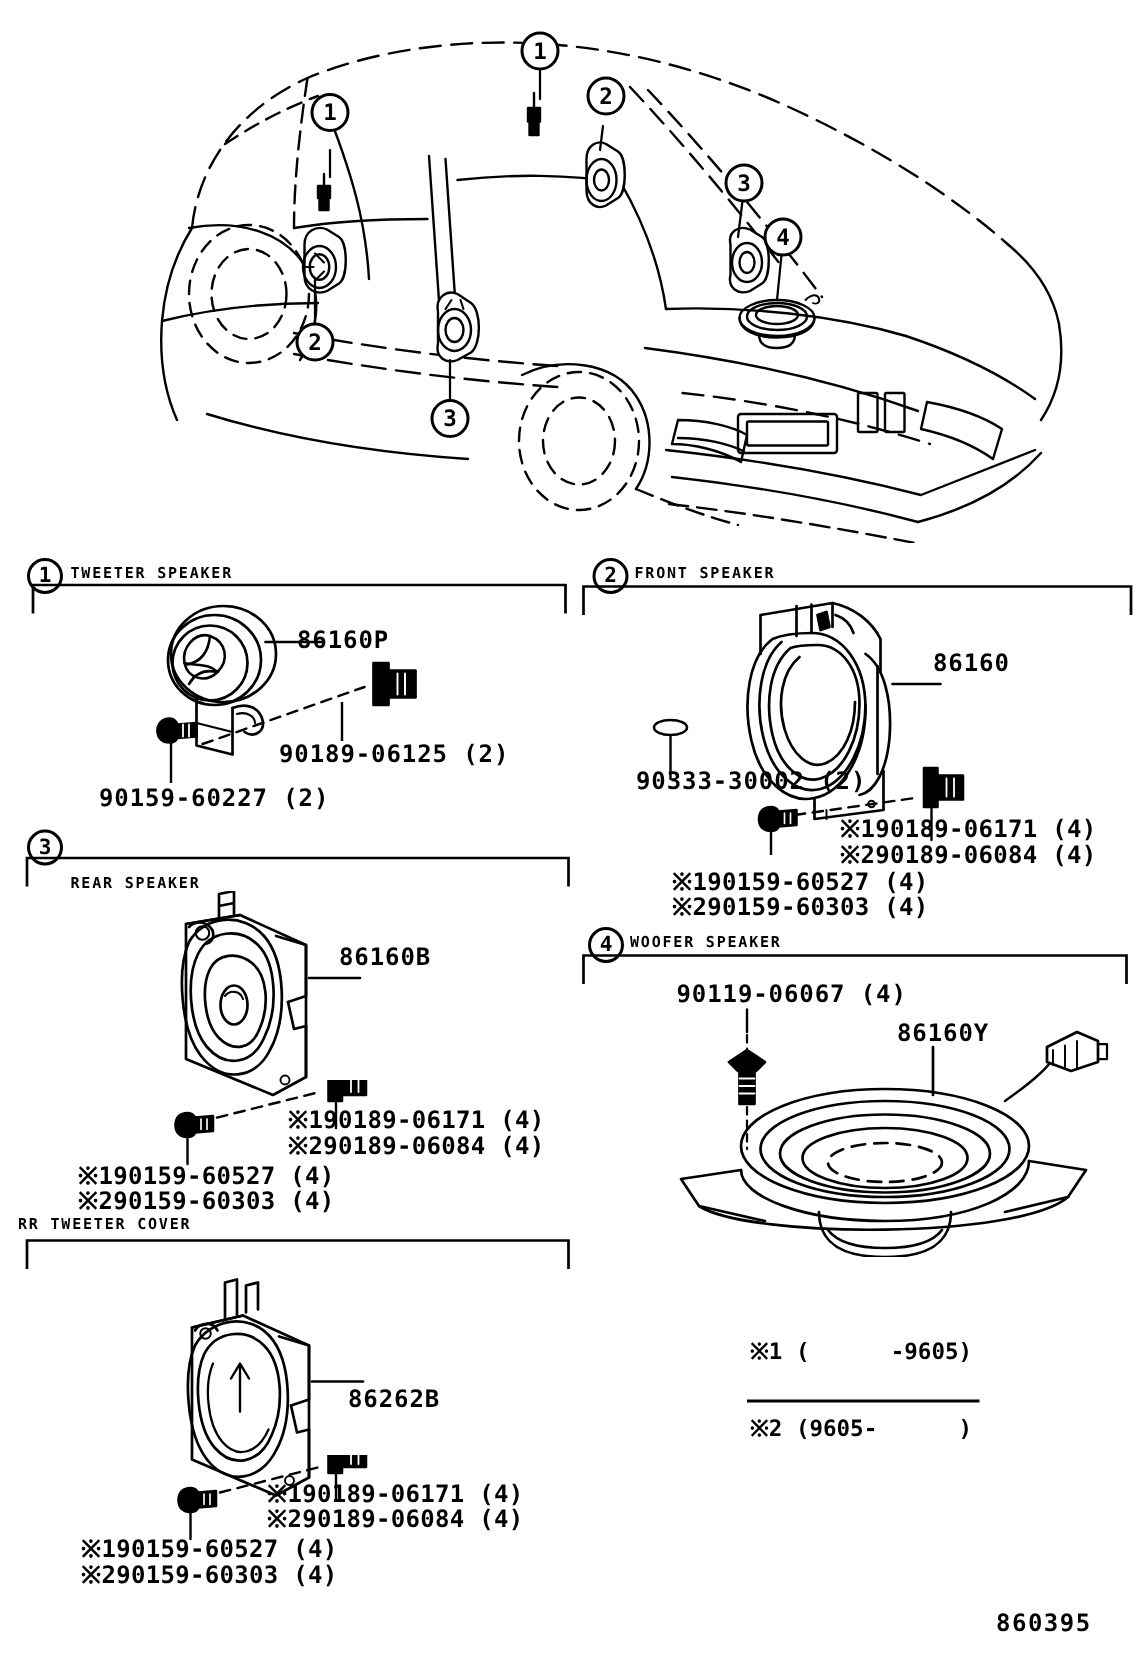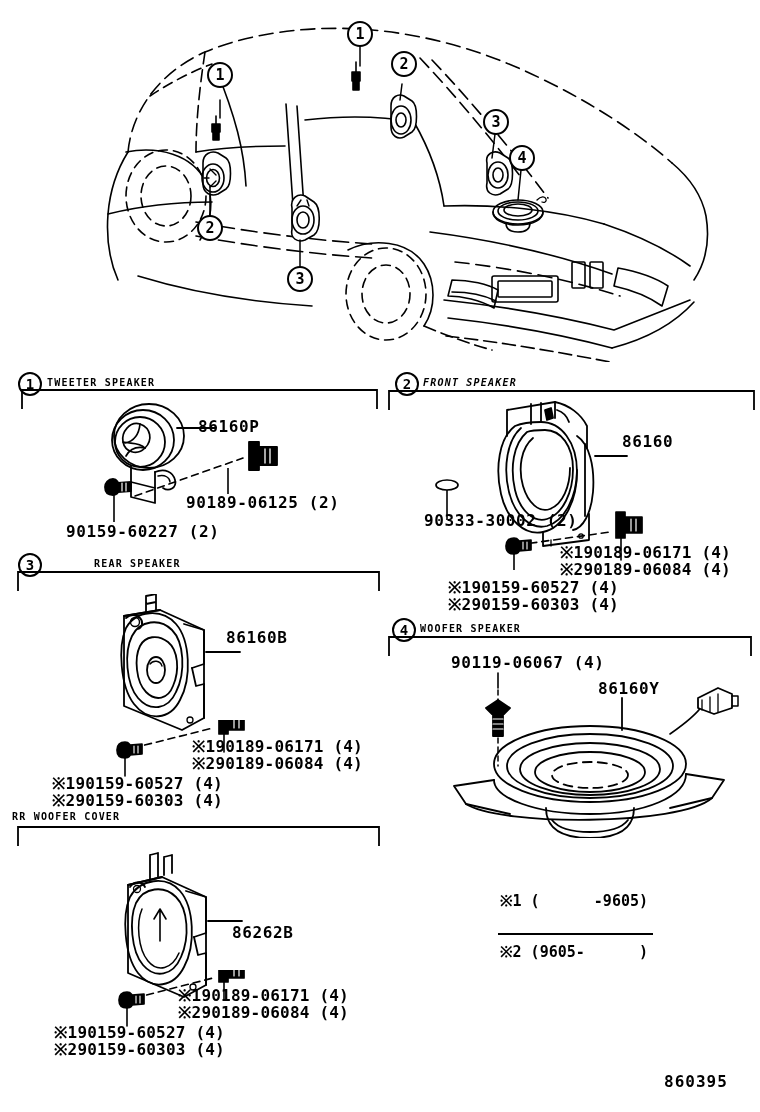--- a/index.html
+++ b/index.html
@@ -231,21 +231,21 @@
   <div class="partno" style="left:186px;top:495px;">90189-06125 (2)</div>
   <div class="partno" style="left:66px;top:524px;">90159-60227 (2)</div>
   <svg class="abs" style="left:108px;top:482px;" width="14" height="44">
     <path d="M6,0 L6,40" stroke="#000" stroke-width="1.6" fill="none"></path>
   </svg>
   <svg class="abs" style="left:222px;top:468px;" width="14" height="30">
     <path d="M6,0 L6,26" stroke="#000" stroke-width="1.6" fill="none"></path>
   </svg>
 
   <div class="bub sm" style="left:395px;top:372px;">2</div>
-  <div class="sect-title" style="left:423px;top:378px;font-style:italic;">FRONT SPEAKER</div>
+  <div class="sect-title" style="left:423px;top:378px;">FRONT SPEAKER</div>
   <svg class="abs" style="left:385px;top:388px;" width="375" height="40">
     <path d="M4,22 L4,3 L369,3 L369,22" fill="none" stroke="#000" stroke-width="1.8"></path>
   </svg>
 
   <svg class="abs" style="left:485px;top:396px;" width="170" height="160">
     <g fill="none" stroke="#000" stroke-width="1.8" stroke-linecap="round" stroke-linejoin="round">
 
       <path d="M30,30 C14,42 10,72 16,98 C22,124 40,140 58,136
                C78,132 92,106 92,76 C92,46 76,26 56,26 C46,26 37,27 30,30 Z"></path>
       <path d="M36,32 C22,44 18,72 24,96 C30,120 46,134 62,130
@@ -304,21 +304,21 @@
       <path d="M121,38 L121,60" stroke-width="1.6"></path>
     </g>
   </svg>
 
   <div class="partno small" style="left:560px;top:545px;">※190189-06171 (4)</div>
   <div class="partno small" style="left:560px;top:562px;">※290189-06084 (4)</div>
   <div class="partno small" style="left:448px;top:580px;">※190159-60527 (4)</div>
   <div class="partno small" style="left:448px;top:597px;">※290159-60303 (4)</div>
 
   <div class="bub sm" style="left:18px;top:553px;">3</div>
-  <div class="sect-title" style="left:47px;top:559px;margin-left:47px;">REAR SPEAKER</div>
+  <div class="sect-title" style="left:47px;top:585px;">REAR SPEAKER</div>
   <svg class="abs" style="left:0;top:569px;" width="390" height="40">
     <path d="M18,22 L18,3 L379,3 L379,22" fill="none" stroke="#000" stroke-width="1.8"></path>
   </svg>
 
   <svg class="abs" style="left:100px;top:594px;" width="190" height="160">
     <g fill="none" stroke="#000" stroke-width="1.8" stroke-linecap="round" stroke-linejoin="round">
 
       <path d="M24,22 L24,112 L82,136 L104,124 L104,36 L60,16 Z"></path>
       <path d="M24,22 L60,16"></path>
 
@@ -408,21 +408,21 @@
       <path d="M106,140 C106,160 120,170 150,170 C180,170 194,160 194,140"></path>
       <path d="M112,152 C118,160 132,164 150,164 C168,164 182,160 188,152"></path>
 
       <path d="M230,66 C250,52 258,44 262,38" stroke-width="1.6"></path>
       <path d="M258,30 L278,20 L292,26 L292,40 L274,46 L258,40 Z" fill="#fff"></path>
       <path d="M262,32 L262,42 M270,29 L270,44 M278,26 L278,44" stroke-width="1.3"></path>
       <path d="M292,28 L298,28 L298,38 L292,38" stroke-width="1.5"></path>
     </g>
   </svg>
 
-  <div class="sect-title" style="left:12px;top:812px;">RR WOOFER COVER</div>
+  <div class="sect-title" style="left:12px;top:812px;">RR TWEETER COVER</div>
   <svg class="abs" style="left:0;top:824px;" width="390" height="40">
     <path d="M18,22 L18,3 L379,3 L379,22" fill="none" stroke="#000" stroke-width="1.8"></path>
   </svg>
 
   <svg class="abs" style="left:100px;top:845px;" width="190" height="160">
     <g fill="none" stroke="#000" stroke-width="1.8" stroke-linecap="round" stroke-linejoin="round">
 
       <path d="M28,40 L28,128 L84,152 L106,140 L106,52 L62,32 Z"></path>
       <path d="M28,40 L62,32"></path>
 

